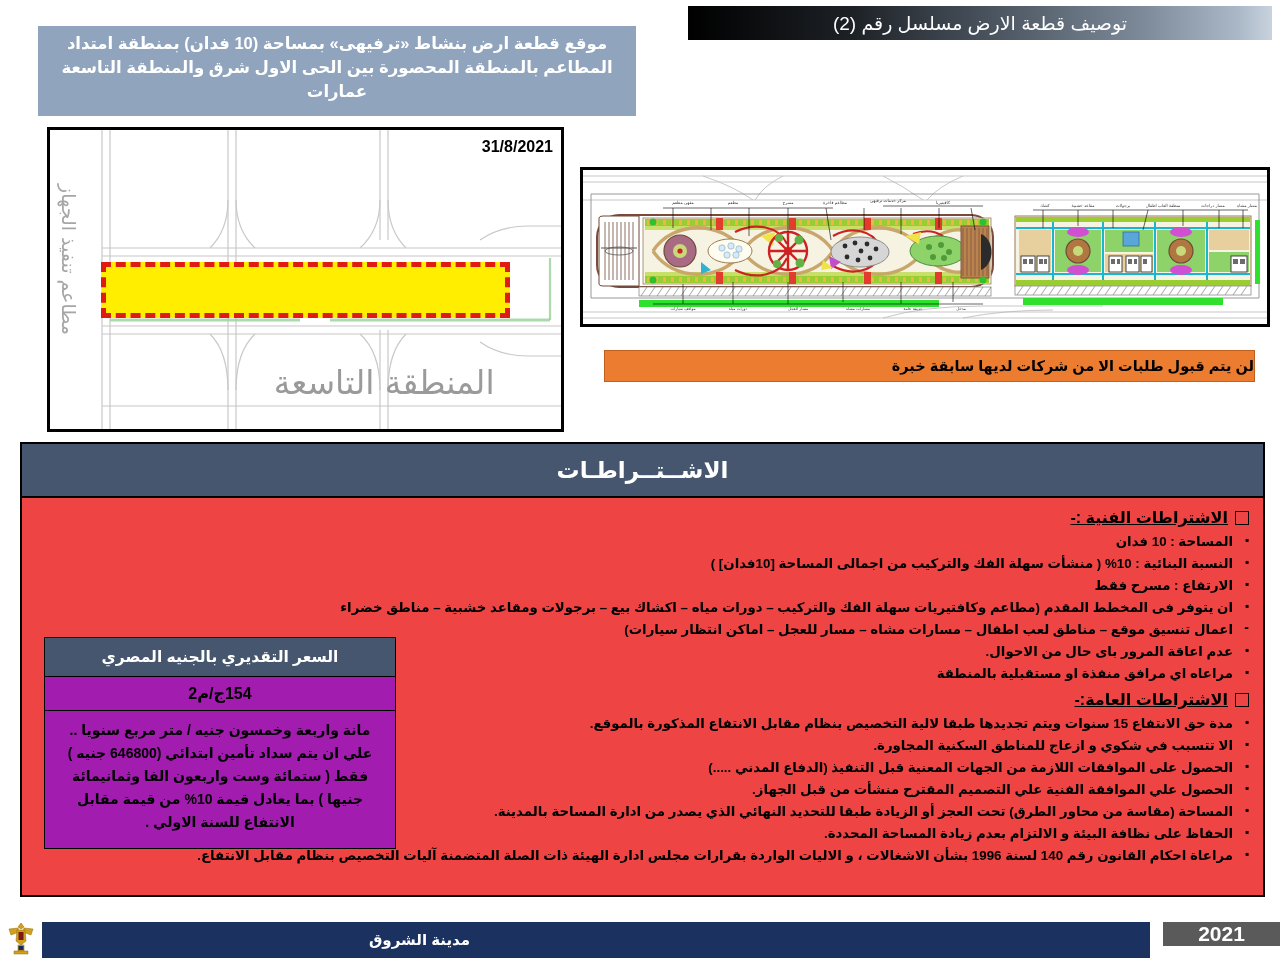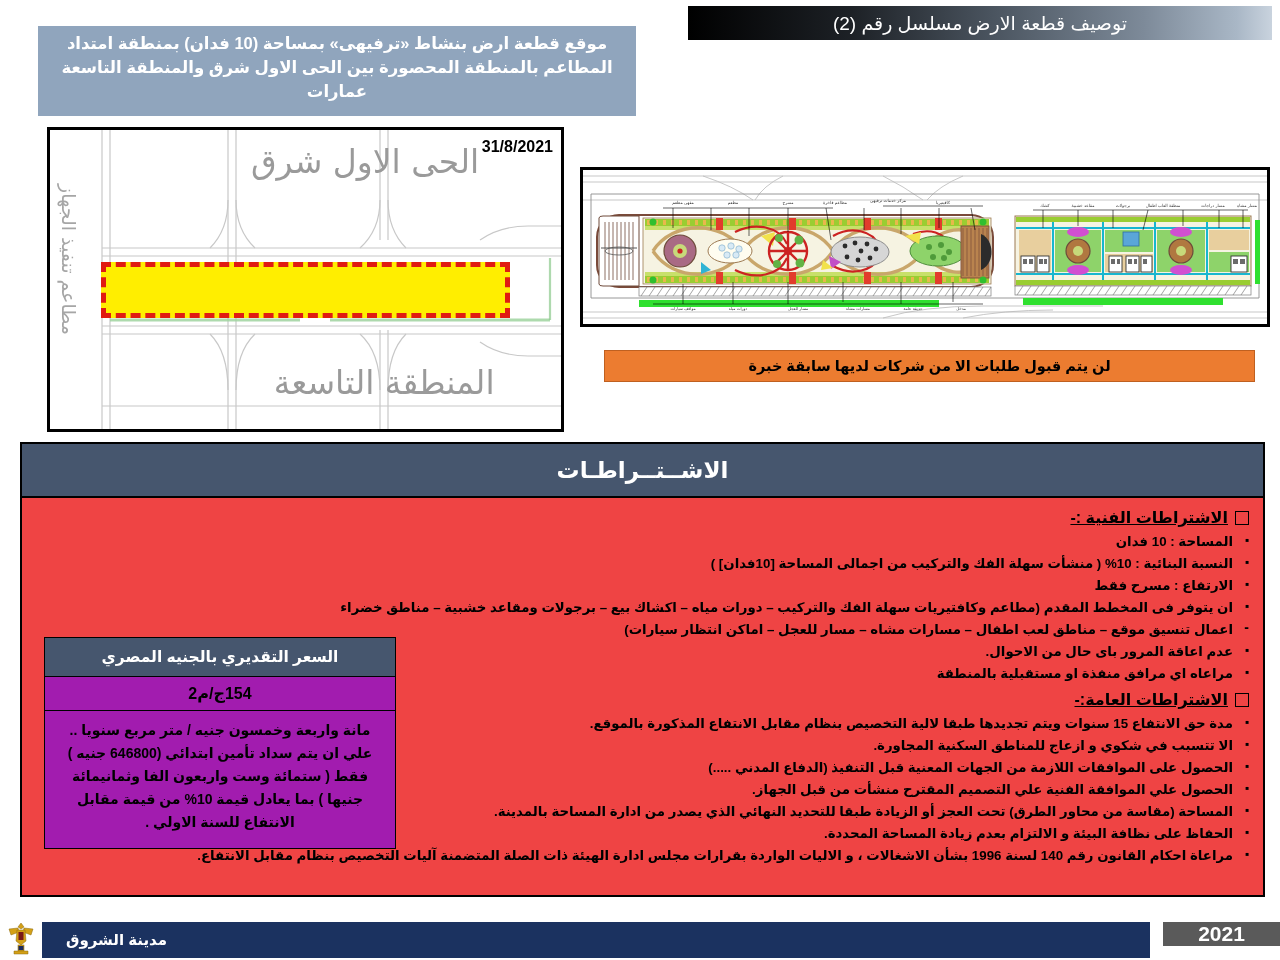--- a/index.html
+++ b/index.html
@@ -129,21 +129,20 @@
     position: absolute;
     left: 604px;
     top: 350px;
     width: 651px;
     height: 32px;
     background: #ec7c30;
     border: 1px solid #bf6020;
     box-sizing: border-box;
     display: flex;
     align-items: center;
-    justify-content: center;
     direction: rtl;
   }
   .notice-bar span {
     color: #000000;
     font-size: 14.5px;
     font-weight: bold;
   }
 
   
   .conditions-box {
@@ -307,24 +306,23 @@
   .footer-bar span {
     color: #ffffff;
     font-size: 15px;
     font-weight: bold;
     margin-right: auto;
     margin-left: 0;
     padding-right: 0;
   }
   .footer-city-wrap {
     width: 100%;
-    text-align: left;
+    text-align: right;
     padding-right: 560px;
     box-sizing: border-box;
-    margin-left: 24px;
   }
   .footer-year {
     position: absolute;
     left: 1163px;
     top: 4px;
     width: 117px;
     height: 24px;
     background: #5a5a5a;
     color: #ffffff;
     font-size: 21px;
@@ -380,21 +378,20 @@
     </g>
     <g stroke="#9fd39f" stroke-width="3" fill="none" opacity="0.85">
       <path d="M60 190 L250 190"></path>
       <path d="M280 190 L500 190"></path>
     </g>
     <g stroke="#8cc98c" stroke-width="2.2" fill="none" opacity="0.7">
       <path d="M500 128 L500 190"></path>
     </g>
   </svg>
 
-  <div class="map-label lbl-1">الحى الاول شرق</div>
   <div class="map-label lbl-2">المنطقة التاسعة</div>
   <div class="map-label lbl-side">مطاعم تنفيذ الجهاز</div>
 
   <div class="plot-highlight"></div>
 </div>
 
 <div class="plan-panel">
   <svg class="plan-svg" viewBox="0 0 684 154" preserveAspectRatio="none">
     <rect x="0" y="0" width="684" height="154" fill="#ffffff"></rect>
 

